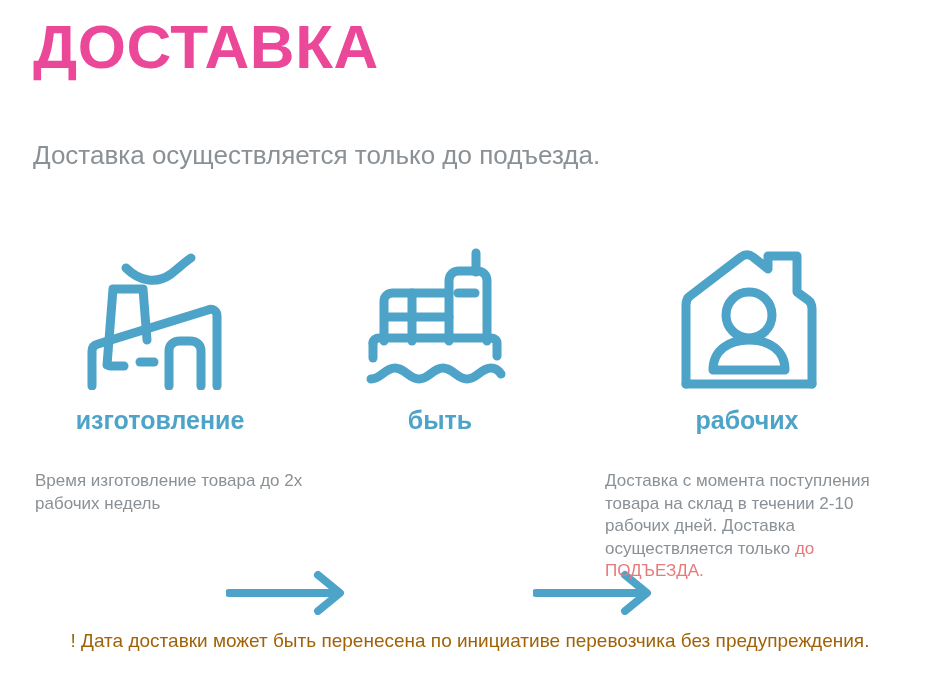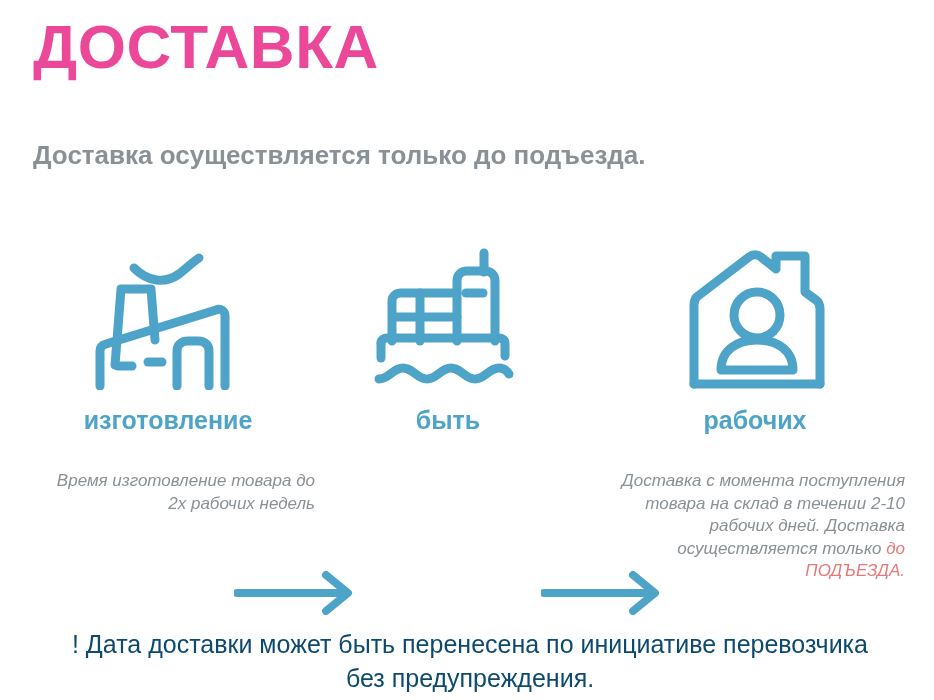--- a/index.html
+++ b/index.html
@@ -35,29 +35,29 @@
     line-height: 1.05;
     white-space: nowrap;
   }
 
   .page-subtitle {
     position: absolute;
     left: 33px;
     top: 137px;
     width: 620px;
     font-size: 26px;
-    font-weight: 700;
+    font-weight: 400;
     color: #8a9196;
     line-height: 1.42;
   }
 
   
   .flow {
     position: absolute;
-    left: 8px;
+    left: 0;
     top: 245px;
     width: 853px;
     height: 200px;
   }
 
   .flow-step {
     position: absolute;
     top: 0;
     width: 280px;
     text-align: center;
@@ -98,41 +98,40 @@
     width: 934px;
     height: 130px;
   }
 
   .desc-col {
     position: absolute;
     top: 0;
     font-size: 17px;
     line-height: 1.33;
     color: #8a9196;
-    text-align: right;
-    font-style: italic;
+    text-align: left;
   }
   .desc-1 { left: 35px;  width: 280px; }
   .desc-2 { left: 312px; width: 285px; }
   .desc-3 { left: 605px; width: 300px; }
 
   .hl-red {
     color: #e8797a;
   }
 
   
   .footer-note {
     position: absolute;
     left: 50px;
     top: 628px;
     width: 840px;
     text-align: center;
-    font-size: 25px;
+    font-size: 19px;
     line-height: 1.35;
-    color: #0c4a6e;
+    color: #a16207;
   }
 
   svg { display: block; }
 </style>
 </head>
 <body>
 
 <div class="slide">
 
   <div class="page-title">ДОСТАВКА</div>

